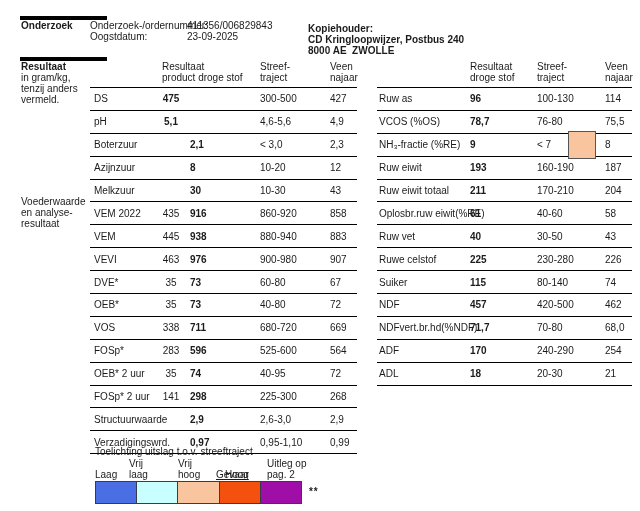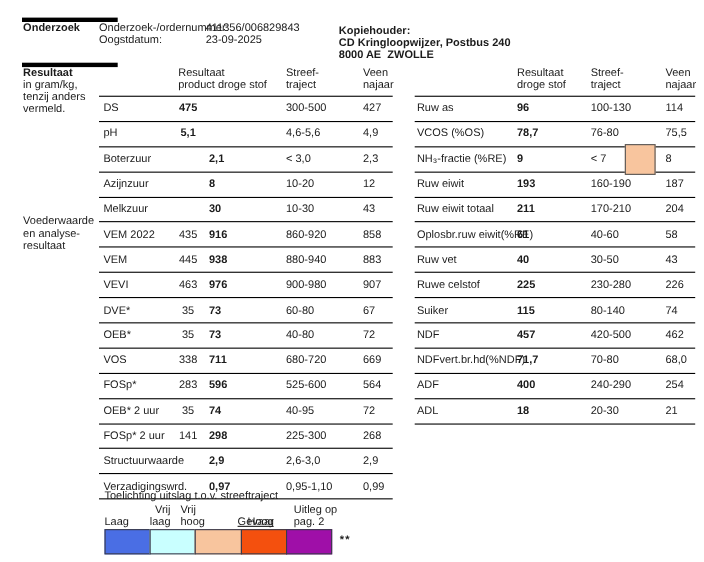--- a/index.html
+++ b/index.html
@@ -273,40 +273,40 @@
           <span class="c ">462</span>
         </div>
         <div class="rrow">
           <span class="c rlbl">NDFvert.br.hd(%NDF)</span>
           <span class="c bold">71,7</span>
           <span class="c ">70-80</span>
           <span class="c ">68,0</span>
         </div>
         <div class="rrow">
           <span class="c rlbl">ADF</span>
-          <span class="c bold">400</span>
+          <span class="c bold">170</span>
           <span class="c ">240-290</span>
           <span class="c ">254</span>
         </div>
         <div class="rrow">
           <span class="c rlbl">ADL</span>
           <span class="c bold">18</span>
           <span class="c ">20-30</span>
           <span class="c ">21</span>
         </div>
       </div>
   </div>
 
   <div id="legend">
     <div class="lg-title">Toelichting uitslag t.o.v. streeftraject</div>
     <div class="lg-labels" id="legend-labels">
       <span style="left:172px;width:52px;white-space:normal">Uitleg op pag. 2</span>
     <span style="left: 0px; width: 30px; white-space: normal;">Laag</span>
-        <span style="left: 34px; width: 26px; white-space: normal; text-align: right;">Vrij laag</span>
-        <span style="left: 69px; width: 30px; white-space: normal;">Vrij hoog</span>
+        <span style="left: 34px; width: 26px; white-space: normal;">Vrij laag</span>
+        <span style="left: 83px; width: 30px; white-space: normal;">Vrij hoog</span>
         <span style="left: 106px; width: 34px; white-space: normal; padding-left: 24px;">Hoog</span>
         <span style="left: 121px; width: 42px; white-space: normal; text-decoration: underline;">Gevaar</span>
       </div>
     <div class="lg-swatches" id="legend-swatches">
         <div class="sw" style="background: rgb(74, 110, 228);"></div>
         <div class="sw" style="background: rgb(201, 255, 255);"></div>
         <div class="sw" style="background: rgb(248, 197, 158);"></div>
         <div class="sw" style="background: rgb(244, 80, 14);"></div>
         <div class="sw" style="background: rgb(159, 15, 168);"></div>
         <span class="lg-note">**</span>

